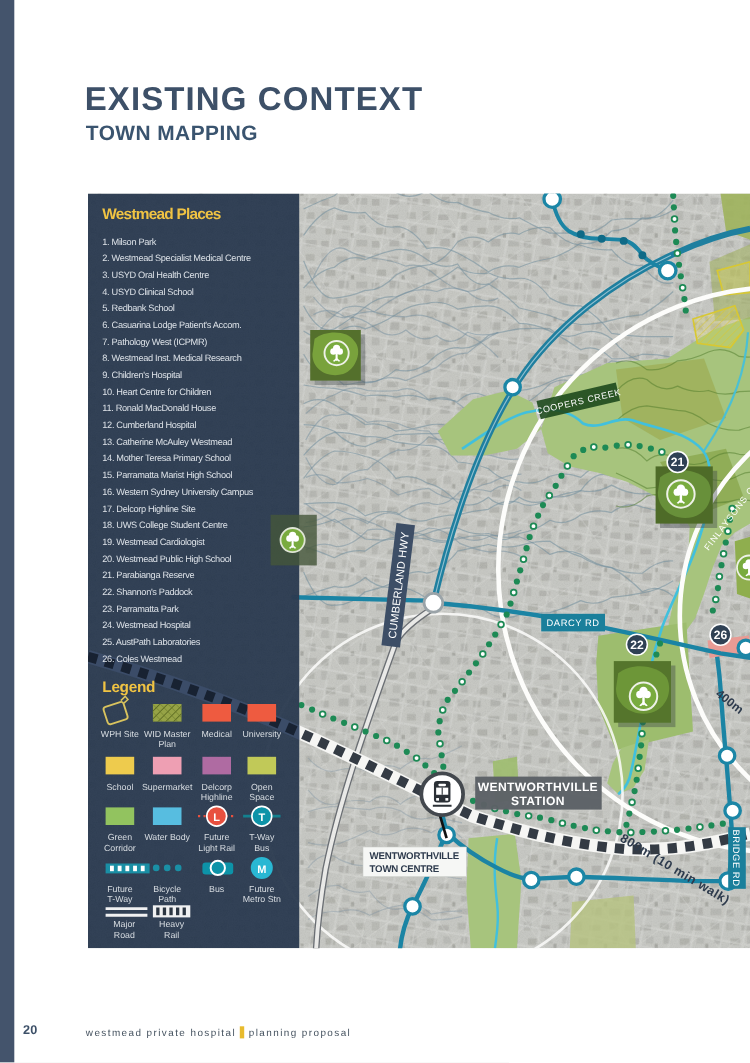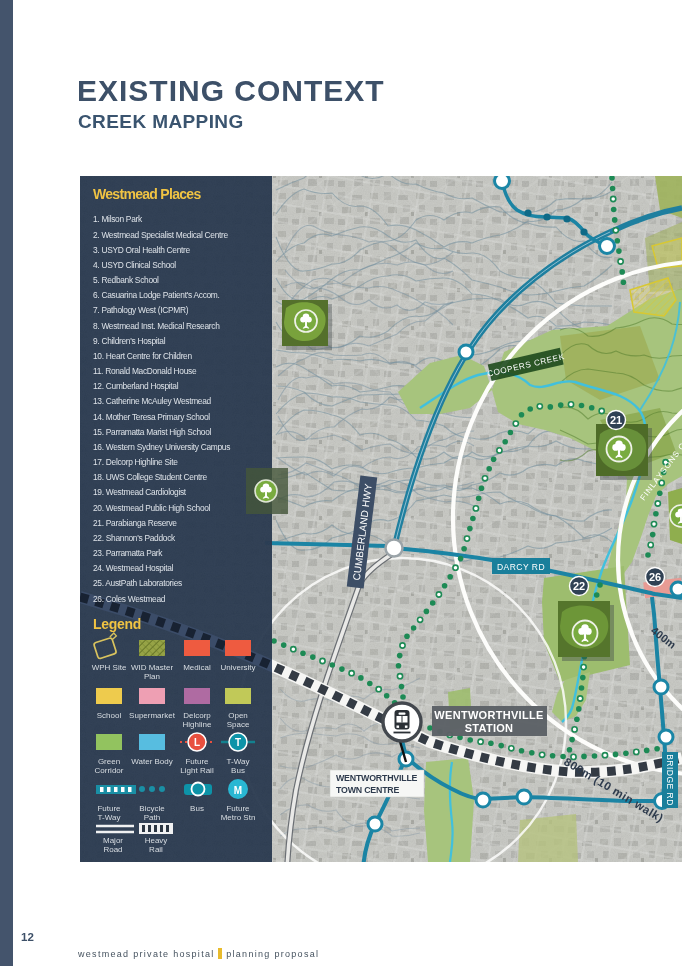--- a/index.html
+++ b/index.html
@@ -7,21 +7,21 @@
 .li{font-size:8.4px;fill:#dde2e8;letter-spacing:-0.3px;}
 .ll{font-size:8px;fill:#d8dde2;text-anchor:middle;}
 .ic{font-size:10px;font-weight:bold;fill:#fff;text-anchor:middle;}
 .num{font-size:11px;font-weight:bold;fill:#fff;text-anchor:middle;}
 </style></head><body>
 
 <div class="abs" style="left:0;top:0;width:13px;height:966px;background:#44546c;"></div>
 
 <div class="abs" style="left:77px;top:74px;font-size:30px;font-weight:bold;color:#3d5068;letter-spacing:1.0px;text-align:center;">EXISTING CONTEXT</div>
 
-<div class="abs" style="left:78px;top:111px;font-size:19px;font-weight:bold;color:#3a546f;letter-spacing:0.4px;">CREEK MAPPING</div>
+<div class="abs" style="left:78px;top:111px;font-size:19px;font-weight:bold;color:#3a546f;letter-spacing:0.4px;">TOWN MAPPING</div>
 
 <svg class="abs" style="left:80px;top:176px;" width="602" height="686" viewBox="80 176 602 686">
 <defs>
 <pattern id="hatch" width="5" height="5" patternTransform="rotate(45)" patternUnits="userSpaceOnUse">
   <rect width="5" height="5" fill="none"></rect>
         <line x1="0" y1="0" x2="0" y2="5" stroke="#5c6b22" stroke-width="1.6"></line>
 </pattern>
 <pattern id="hatch2" width="5" height="5" patternTransform="rotate(-45)" patternUnits="userSpaceOnUse">
   <line x1="0" y1="0" x2="0" y2="5" stroke="#6b7a28" stroke-width="1.2"></line>
 </pattern>
@@ -556,15 +556,15 @@
       <rect x="154" y="825" width="3" height="7"></rect>
       <rect x="160" y="825" width="3" height="7"></rect>
       <rect x="166" y="825" width="3" height="7"></rect>
     </g>
     <text x="113" y="843.0" class="ll">Major</text>
     <text x="113" y="852.3" class="ll">Road</text>
     <text x="156" y="843.0" class="ll">Heavy</text>
     <text x="156" y="852.3" class="ll">Rail</text>
 </svg>
 
-<div class="abs" style="left:21px;top:931px;font-size:11.5px;font-weight:bold;color:#3d5068;">12</div>
-
-<div class="abs" style="left:78px;top:933px;font-size:9px;color:#45525f;letter-spacing:1.3px;margin-top:15px;">westmead private hospital <span style="display:inline-block;width:4px;height:11px;background:#e8bb2d;vertical-align:-2px;"></span> planning proposal</div>
+<div class="abs" style="left:21px;top:931px;font-size:11.5px;font-weight:bold;color:#3d5068;">20</div>
+
+<div class="abs" style="left:78px;top:933px;font-size:9px;color:#45525f;letter-spacing:1.3px;">westmead private hospital <span style="display:inline-block;width:4px;height:11px;background:#e8bb2d;vertical-align:-2px;"></span> planning proposal</div>
 
 </body></html>

